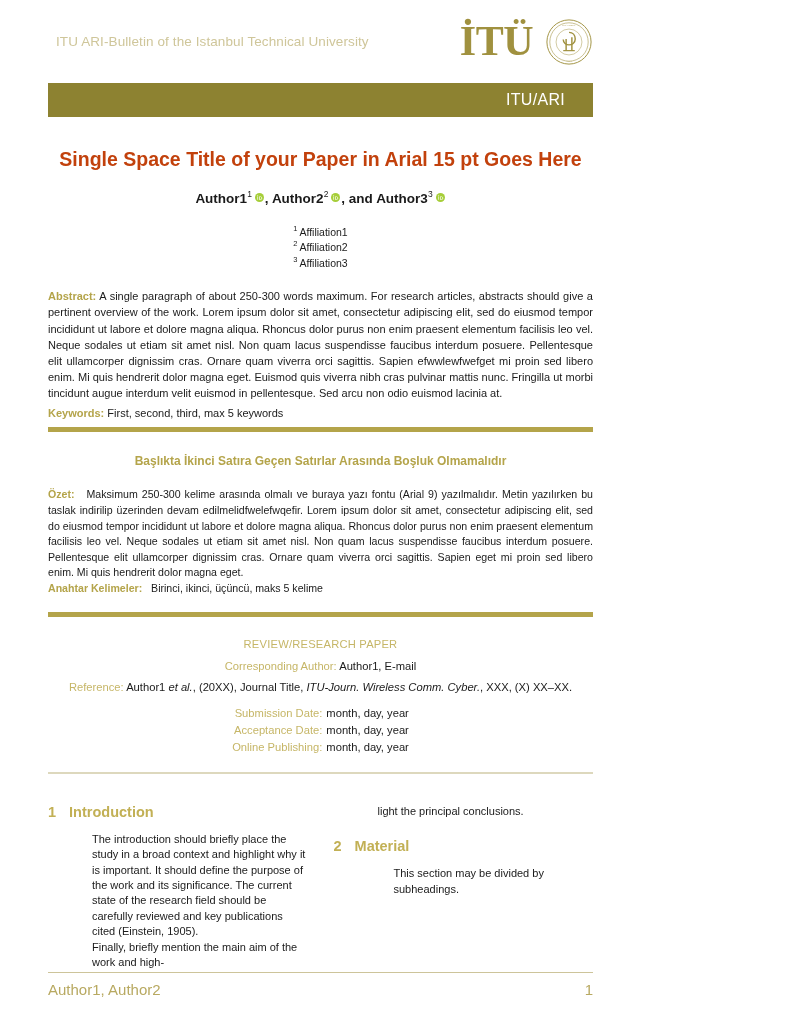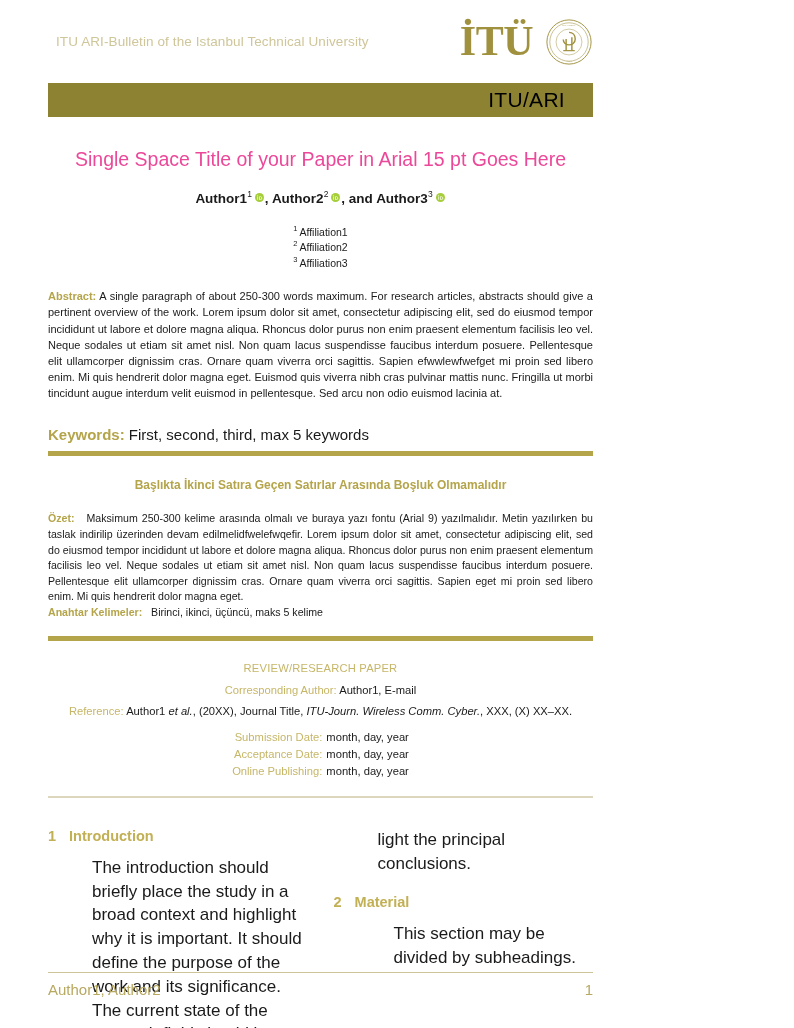--- a/index.html
+++ b/index.html
@@ -64,34 +64,34 @@
     background: #8d8231;
     height: 34px;
     margin: 5px 0 0 0;
     display: flex;
     align-items: center;
     justify-content: flex-end;
     padding-right: 28px;
     box-sizing: border-box;
   }
   .banner-text {
-    color: #000000;
-    font-size: 21px;
+    color: #ffffff;
+    font-size: 16px;
     letter-spacing: 0.3px;
   }
 
   
   .title-zone {
     margin-top: 30px;
     text-align: center;
   }
   .paper-title {
-    color: #ec4899;
+    color: #c2410c;
     font-size: 19.5px;
-    font-weight: 400;
+    font-weight: 700;
     line-height: 1.25;
     margin: 0;
   }
   .authors {
     margin-top: 18px;
     font-size: 13.5px;
     font-weight: 700;
     color: #1a1a1a;
     line-height: 1.2;
   }
@@ -125,22 +125,22 @@
     font-size: 11px;
     line-height: 1.47;
     text-align: justify;
     color: #1a1a1a;
   }
   .lbl-gold {
     color: #b4a44a;
     font-weight: 700;
   }
   .keywords-line {
-    margin-top: 25px;
-    font-size: 15px;
+    margin-top: 6px;
+    font-size: 11px;
     color: #1a1a1a;
   }
 
   
   .rule-thick {
     height: 5px;
     background: #b4a44a;
     margin: 8px 0 0 0;
   }
   .rule-thin {
@@ -224,21 +224,21 @@
   }
   h3.subsec {
     color: #c2b055;
     font-size: 11.6px;
     font-weight: 700;
     margin: 0;
     display: flex;
     gap: 11px;
   }
   .body-p {
-    font-size: 17px;
+    font-size: 11px;
     line-height: 1.40;
     color: #1a1a1a;
     margin: 0;
     padding-left: 44px;
   }
   .col-right .lead {
     margin-bottom: 19px;
   }
   .col-right .after-sec {
     margin-bottom: 27px;

